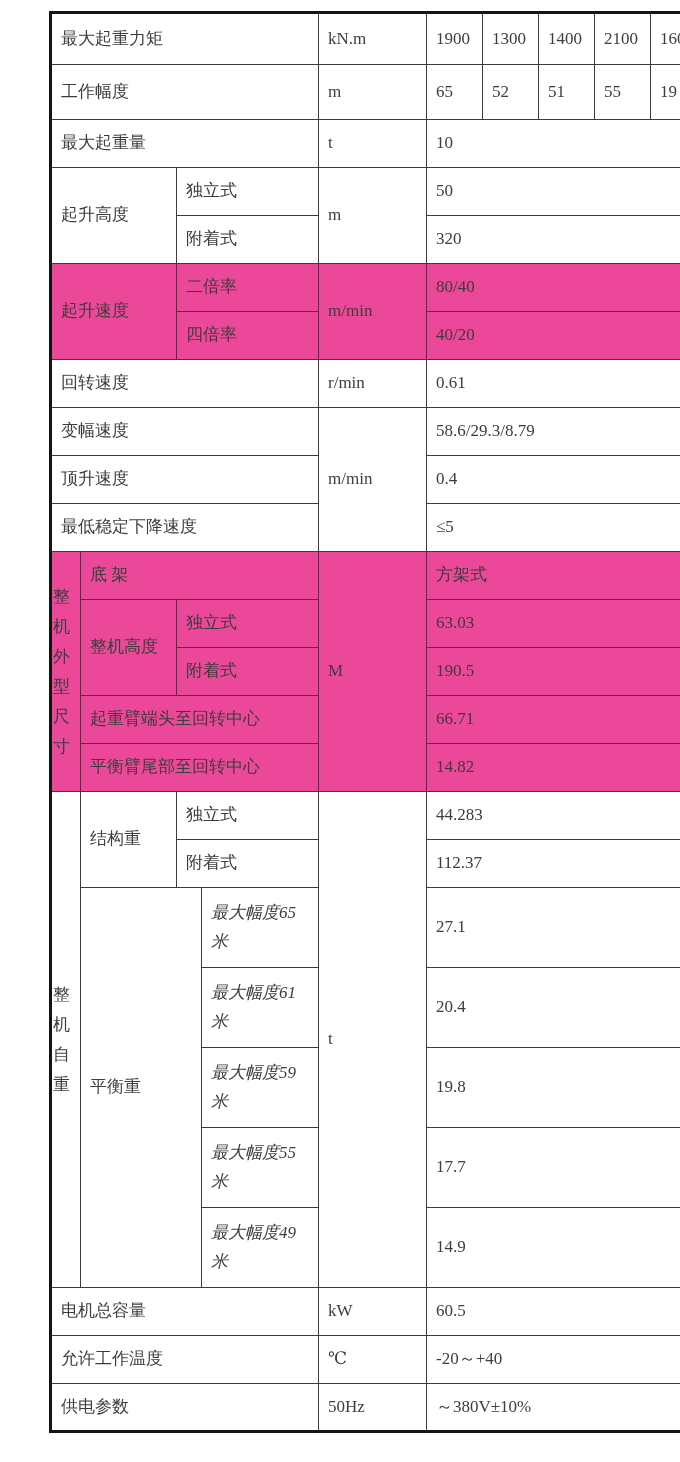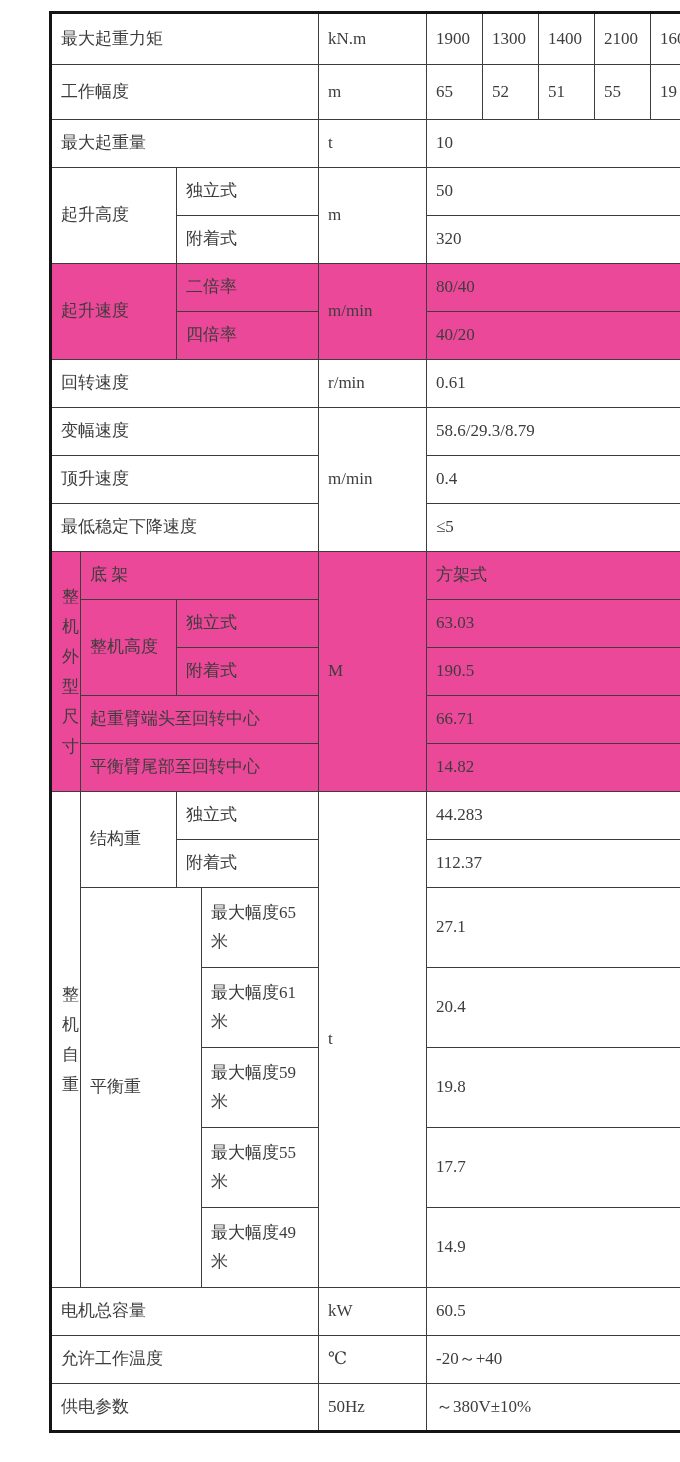--- a/index.html
+++ b/index.html
@@ -5,23 +5,23 @@
   html,body{margin:0;padding:0;background:#ffffff;}
   body{width:680px;height:1462px;position:relative;overflow:hidden;
        font-family:"Liberation Serif","DejaVu Serif",serif;}
   .spec-wrap{position:absolute;left:12px;top:11px;width:592px;padding-left:37px;}
   table.spec{border-collapse:collapse;table-layout:fixed;width:656px;
              border:3px solid #141414;color:#3d3d3d;font-size:17px;}
   td{border:1.6px solid #3c3c3c;vertical-align:middle;
      padding:4px 6px 4px 9px;line-height:1.7;overflow:hidden;
      background:#ffffff;word-break:break-word;}
   tr.shade td{background:#ec4899;}
-  td.vlab{text-align:right;padding:4px 1px;word-break:break-all;
+  td.vlab{text-align:left;padding:4px 1px;word-break:break-all;
           line-height:30px;letter-spacing:0;}
-  td.cw{padding-right:18px;}
+  td.cw{padding-right:18px;font-style:italic;}
   tr.h52{height:52px;} tr.h55{height:55px;font-family:Liberation Serif, serif;} tr.h48{height:48px;} tr.h80{height:80px;}
 </style>
 </head>
 <body>
 
 <div class="spec-wrap">
 <table class="spec">
   <colgroup>
     <col style="width:30px">
         <col style="width:96px">

